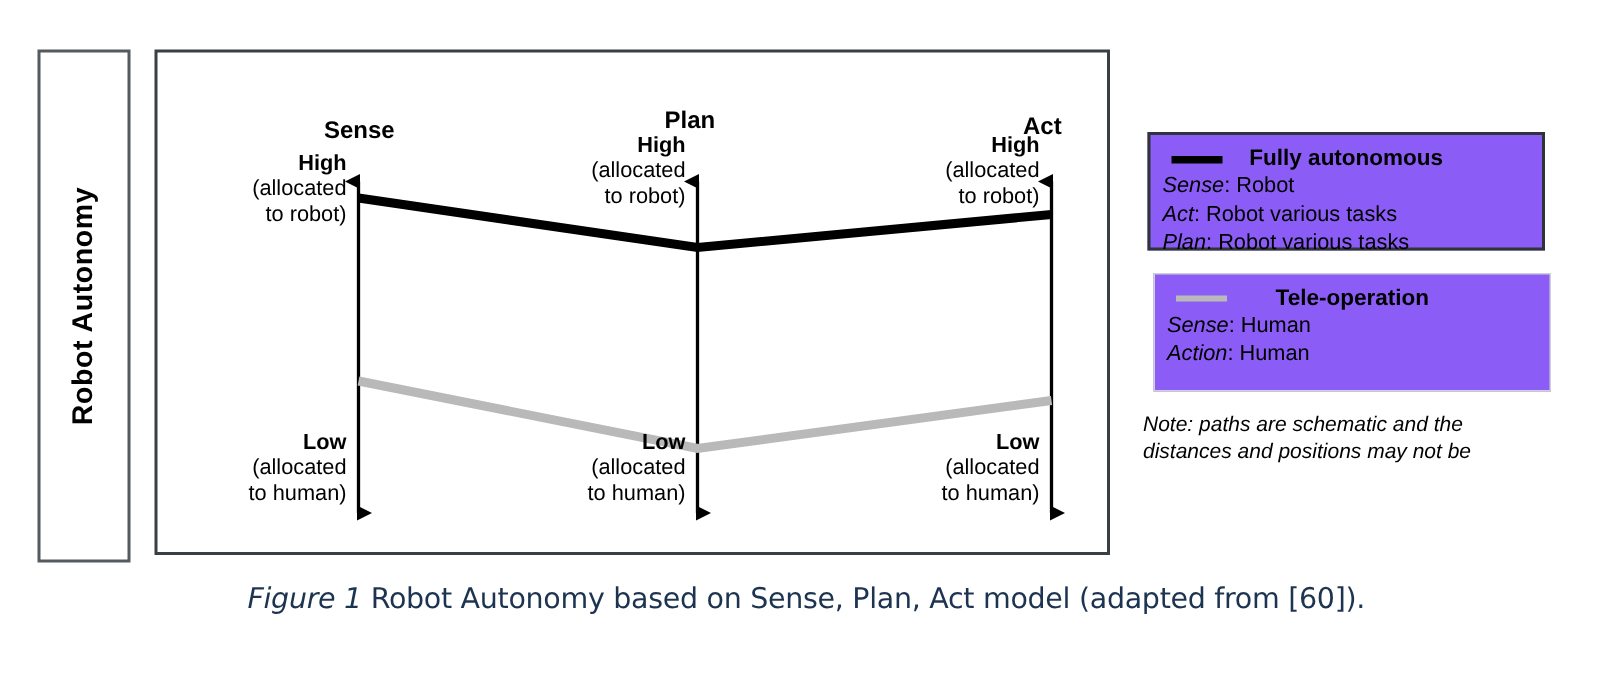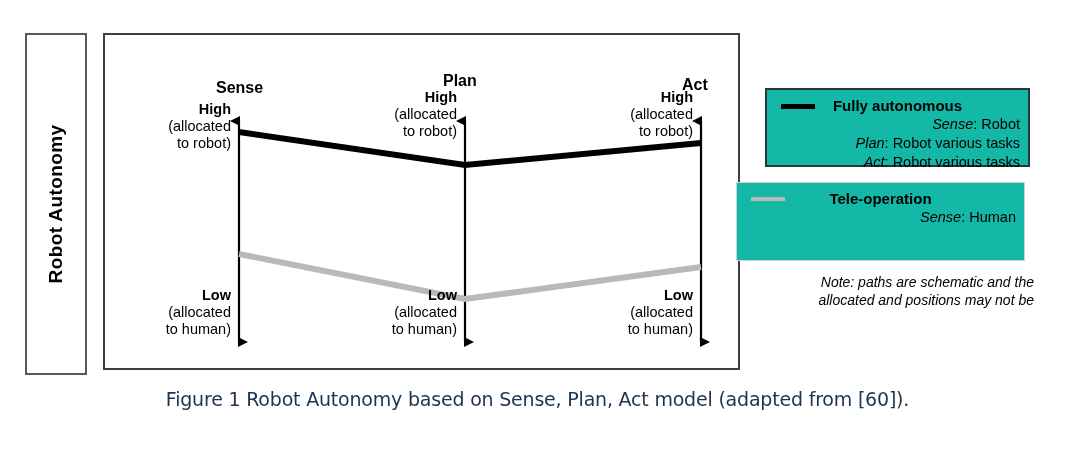--- a/index.html
+++ b/index.html
@@ -79,34 +79,34 @@
   .lbl .strong {
     display: block;
     font-weight: bold;
   }
   .lbl .sub { display: block; }
 
   
   .legend-box {
     position: absolute;
     box-sizing: border-box;
-    background: #14b8a6;
+    background: #8b5cf6;
     padding: 6px 8px 8px 8px;
   }
   #legend-autonomous {
     left: 765px;
     top: 88px;
     width: 265px;
     height: 79px;
     border: 2px solid #2f3438;
   }
   #legend-tele {
-    left: 736px;
+    left: 769px;
     top: 182px;
-    width: 289px;
+    width: 265px;
     height: 79px;
     border: 1px solid #cfd2d4;
   }
   .legend-head {
     display: flex;
     align-items: center;
     justify-content: center;
     position: relative;
     height: 19px;
   }
@@ -122,54 +122,55 @@
   .legend-title {
     font-size: 15px;
     font-weight: bold;
     color: #000;
     text-align: center;
     width: 100%;
   }
   .legend-line {
     font-size: 14.5px;
     color: #000;
-    text-align: right;
+    text-align: left;
     line-height: 1.3;
     white-space: nowrap;
   }
   .legend-line em {
     font-style: italic;
   }
 
   #legend-note {
     position: absolute;
     left: 762px;
     top: 273px;
     width: 272px;
     font-size: 14px;
     font-style: italic;
     color: #000;
-    text-align: right;
+    text-align: left;
     line-height: 1.32;
   }
 
   
   #figure-caption {
     position: absolute;
     left: 0;
     top: 388px;
     width: 1075px;
     text-align: center;
     font-size: 19px;
     color: #1d3450;
     white-space: nowrap;
     font-family: "DejaVu Sans", sans-serif;
     letter-spacing: -0.2px;
   }
   #figure-caption .cap-num {
+    font-style: italic;
     text-align: right;
   }
 </style>
 </head>
 <body>
 
 <div id="axis-title-box">
   <div id="axis-title-text">Robot Autonomy</div>
 </div>
 
@@ -239,37 +240,40 @@
 
 <div class="legend-box" id="legend-autonomous">
   <div class="legend-head">
     <span class="legend-swatch black"></span>
     <span class="legend-title">Fully autonomous</span>
   </div>
   <div class="legend-line">
     <em>Sense</em><span>: Robot</span>
   </div>
   <div class="legend-line">
+    <em>Act</em><span>: Robot various tasks</span>
+  </div>
+  <div class="legend-line">
     <em>Plan</em><span>: Robot various tasks</span>
-  </div>
-  <div class="legend-line">
-    <em>Act</em><span>: Robot various tasks</span>
   </div>
 </div>
 
 <div class="legend-box" id="legend-tele">
   <div class="legend-head">
     <span class="legend-swatch gray"></span>
     <span class="legend-title">Tele-operation</span>
   </div>
   <div class="legend-line">
     <em>Sense</em><span>: Human</span>
   </div>
+  <div class="legend-line">
+    <em>Action</em><span>: Human</span>
+  </div>
 </div>
 
 <div id="legend-note">
   <div>Note: paths are schematic and the</div>
-  <div>allocated and positions may not be</div>
+  <div>distances and positions may not be</div>
 </div>
 
 <div id="figure-caption">
   <span class="cap-num">Figure 1</span><span> Robot Autonomy based on Sense, Plan, Act model (adapted from [60]).</span>
 </div>
 
 </body></html>

